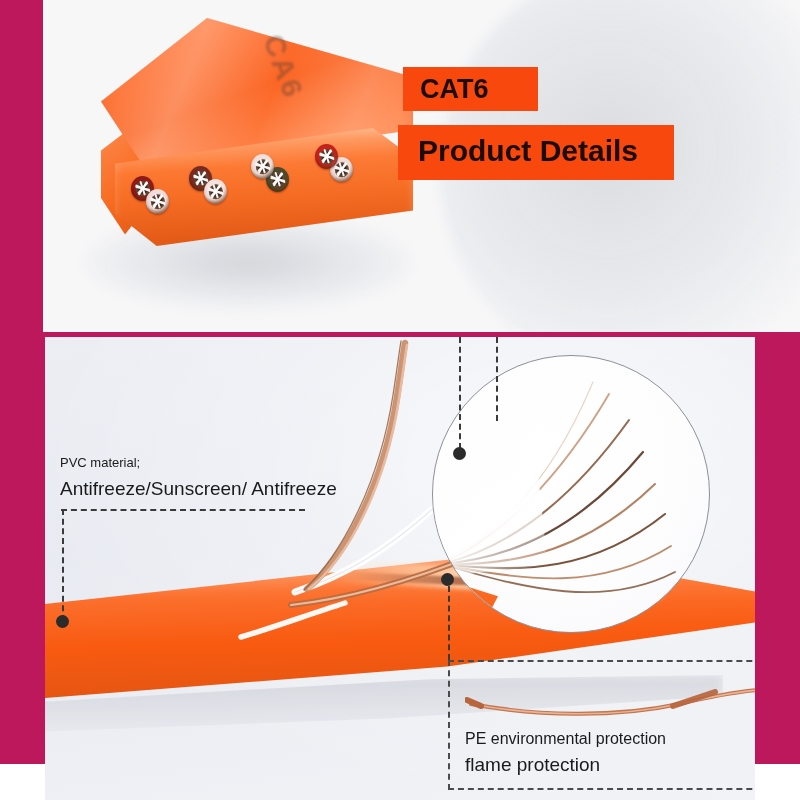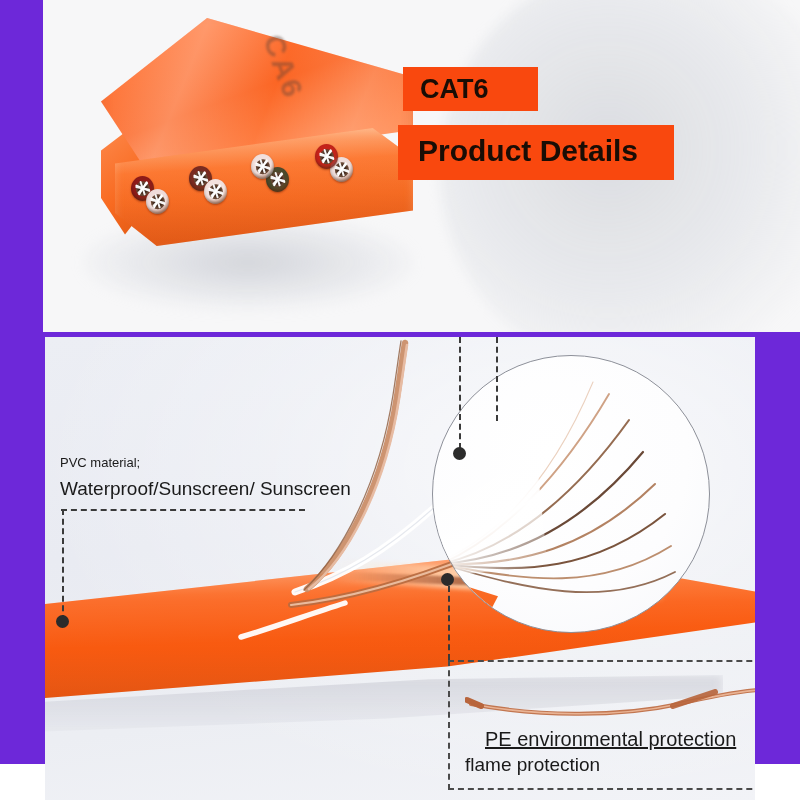--- a/index.html
+++ b/index.html
@@ -1,18 +1,18 @@
 <!DOCTYPE html>
 <html><head>
 <meta charset="utf-8">
 <style>
   html,body{margin:0;padding:0;background:#ffffff;}
   body{width:800px;height:800px;overflow:hidden;
        font-family:"Liberation Sans","DejaVu Sans",sans-serif;}
-  #stage{position:relative;width:800px;height:764px;background:#6d28d9;}
+  #stage{position:relative;width:800px;height:764px;background:#be185d;}
 
   
   #top-panel{position:absolute;left:43px;top:0;width:757px;height:332px;
              background:#f7f7f8;overflow:hidden;}
   
   #top-vignette{position:absolute;right:-60px;top:-40px;width:420px;height:420px;
                 border-radius:50%;
                 background:radial-gradient(circle at 40% 45%,
                    rgba(196,199,206,.55) 0%, rgba(214,217,223,.40) 45%,
                    rgba(247,247,248,0) 72%);
@@ -254,36 +254,36 @@
       <div style="position:absolute;left:-22px;top:196px;width:150px;height:96px;
                   background:linear-gradient(170deg,#ff7a33,#f3560e);
                   clip-path:polygon(0% 18%, 58% 46%, 40% 100%, 0% 100%);"></div>
       
       <div style="position:absolute;left:-10px;top:120px;width:120px;height:96px;
                   background:linear-gradient(152deg,rgba(255,255,255,0),#ffffff 55%,rgba(255,255,255,0));
                   transform:rotate(-6deg);"></div>
     </div>
 
     <div class="callout-text nosel" style="left:15px;top:113px;font-size:13px;">PVC material;</div>
-    <div class="callout-text nosel" style="left:15px;top:139px;font-size:19px;">Waterproof/Sunscreen/ Sunscreen</div>
+    <div class="callout-text nosel" style="left:15px;top:139px;font-size:19px;">Antifreeze/Sunscreen/ Antifreeze</div>
     <div class="dash-h" style="left:16px;top:172px;width:244px;"></div>
     <div class="dash-v" style="left:17px;top:172px;height:112px;"></div>
     <div class="dot" style="left:11px;top:278px;"></div>
 
     <div class="dash-v" style="left:414px;top:0px;height:112px;"></div>
     <div class="dot" style="left:408px;top:110px;"></div>
     <div class="dash-v" style="left:451px;top:0px;height:84px;"></div>
 
     <div class="dot" style="left:396px;top:236px;"></div>
     <div class="dash-v" style="left:403px;top:249px;height:74px;"></div>
 
     <div id="pe-box" style="left:403px;top:323px;width:352px;height:126px;border-right:none;"></div>
     <svg id="pe-wire" width="300" height="50" viewBox="0 0 300 50" style="left:420px;top:345px;">
       <path d="M6,22 C70,34 150,36 214,22 C244,15 270,10 294,8" stroke="#c27650" stroke-width="4" fill="none" stroke-linecap="round"></path>
       <path d="M6,22 C70,34 150,36 214,22 C244,15 270,10 294,8" stroke="#e9b394" stroke-width="1.6" fill="none" stroke-linecap="round"></path>
       <path d="M2,18 L16,24" stroke="#b8653c" stroke-width="6" stroke-linecap="round"></path>
       <path d="M208,24 L250,10" stroke="#b8653c" stroke-width="6" stroke-linecap="round" opacity=".9"></path>
     </svg>
-    <div class="callout-text nosel" style="left:440px;top:389px;font-size:20px;text-decoration:underline;">PE environmental protection</div>
+    <div class="callout-text nosel" style="left:420px;top:389px;font-size:16px;">PE environmental protection</div>
     <div class="callout-text nosel" style="left:420px;top:415px;font-size:19px;">flame protection</div>
   </div>
 
 </div>
 
 </body></html>

